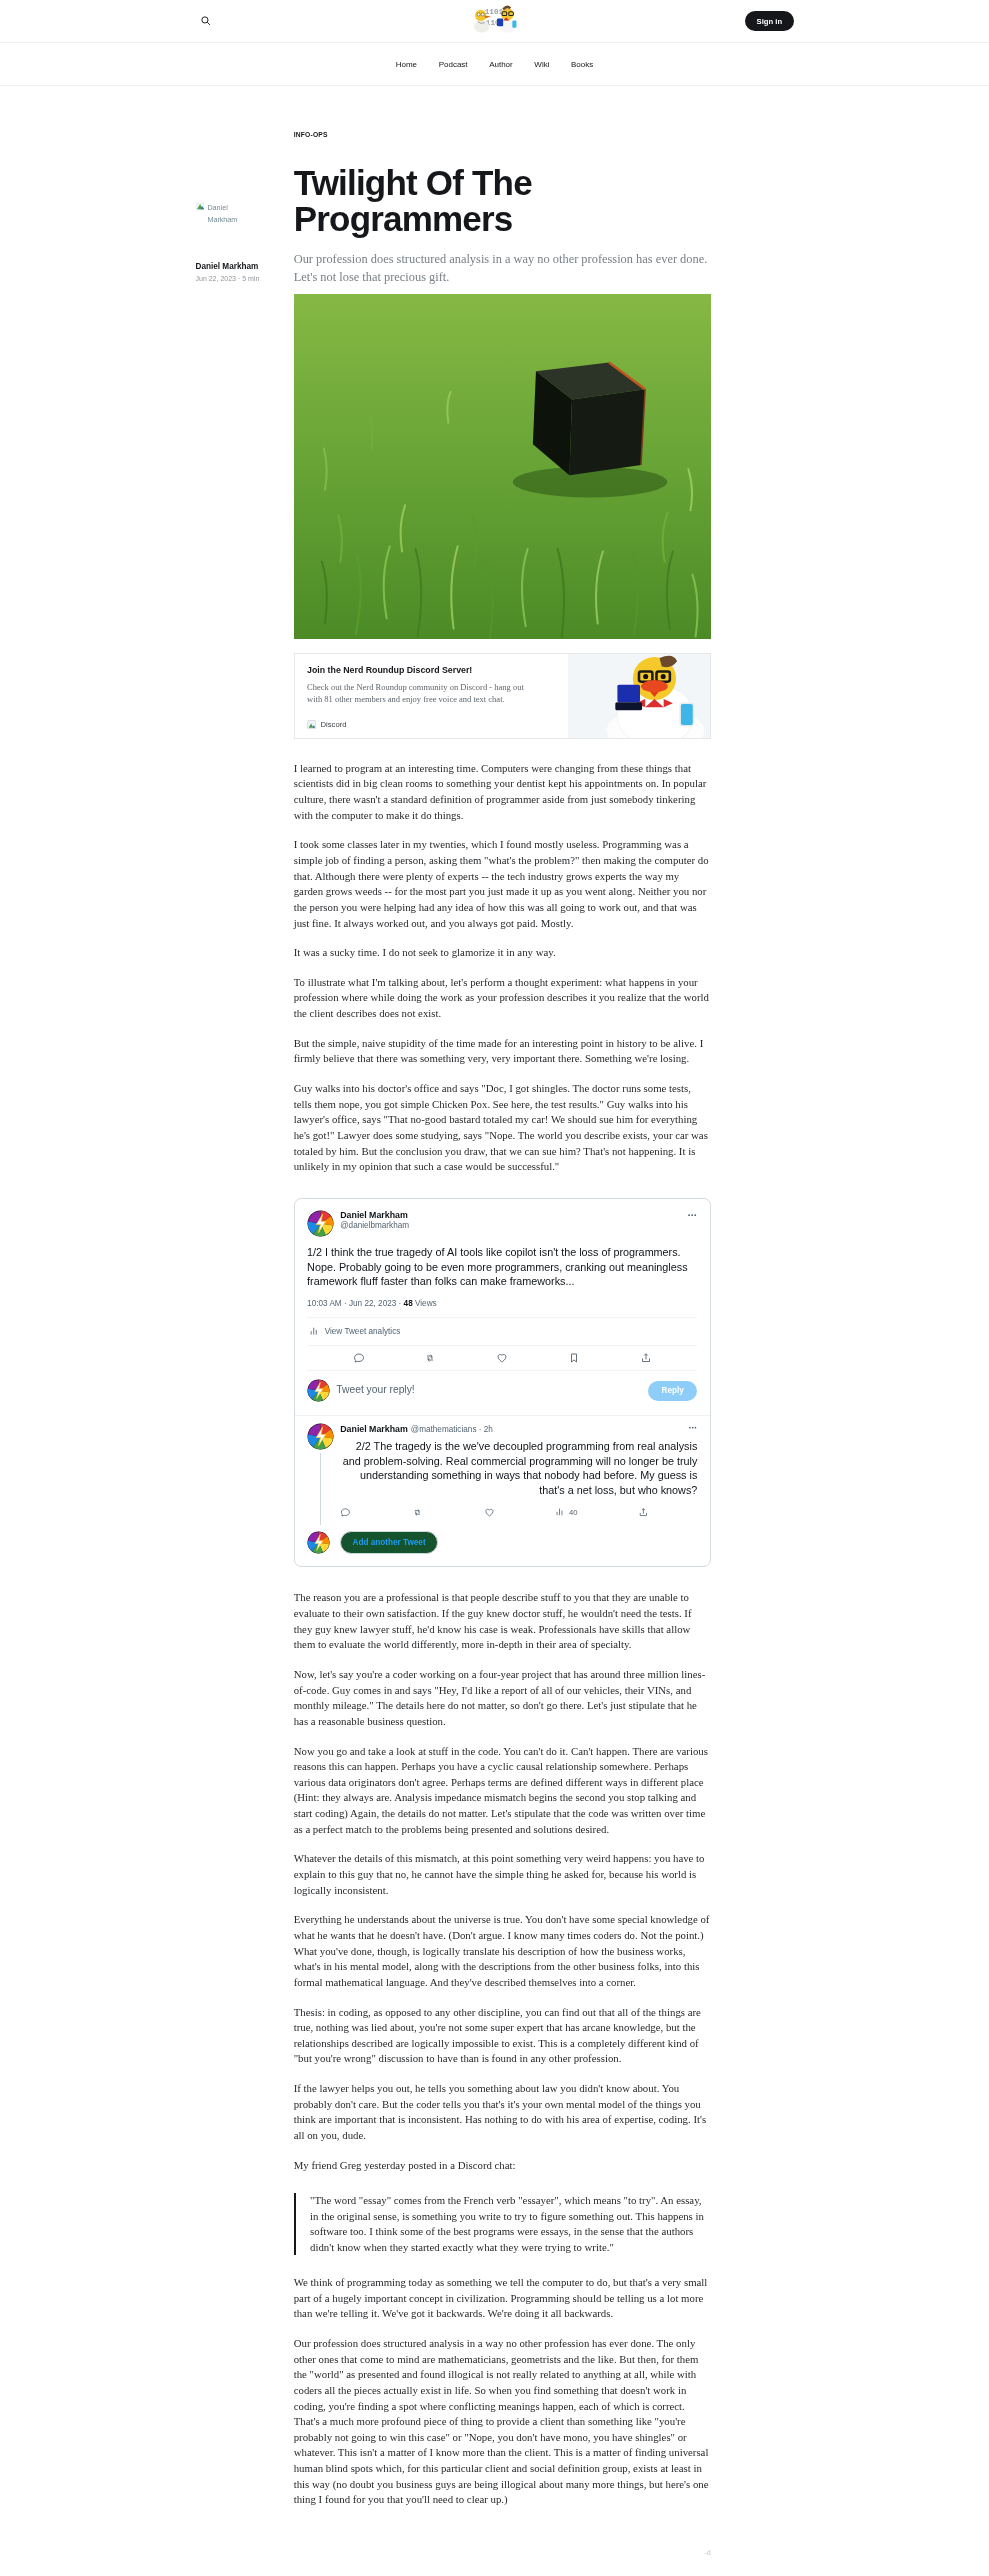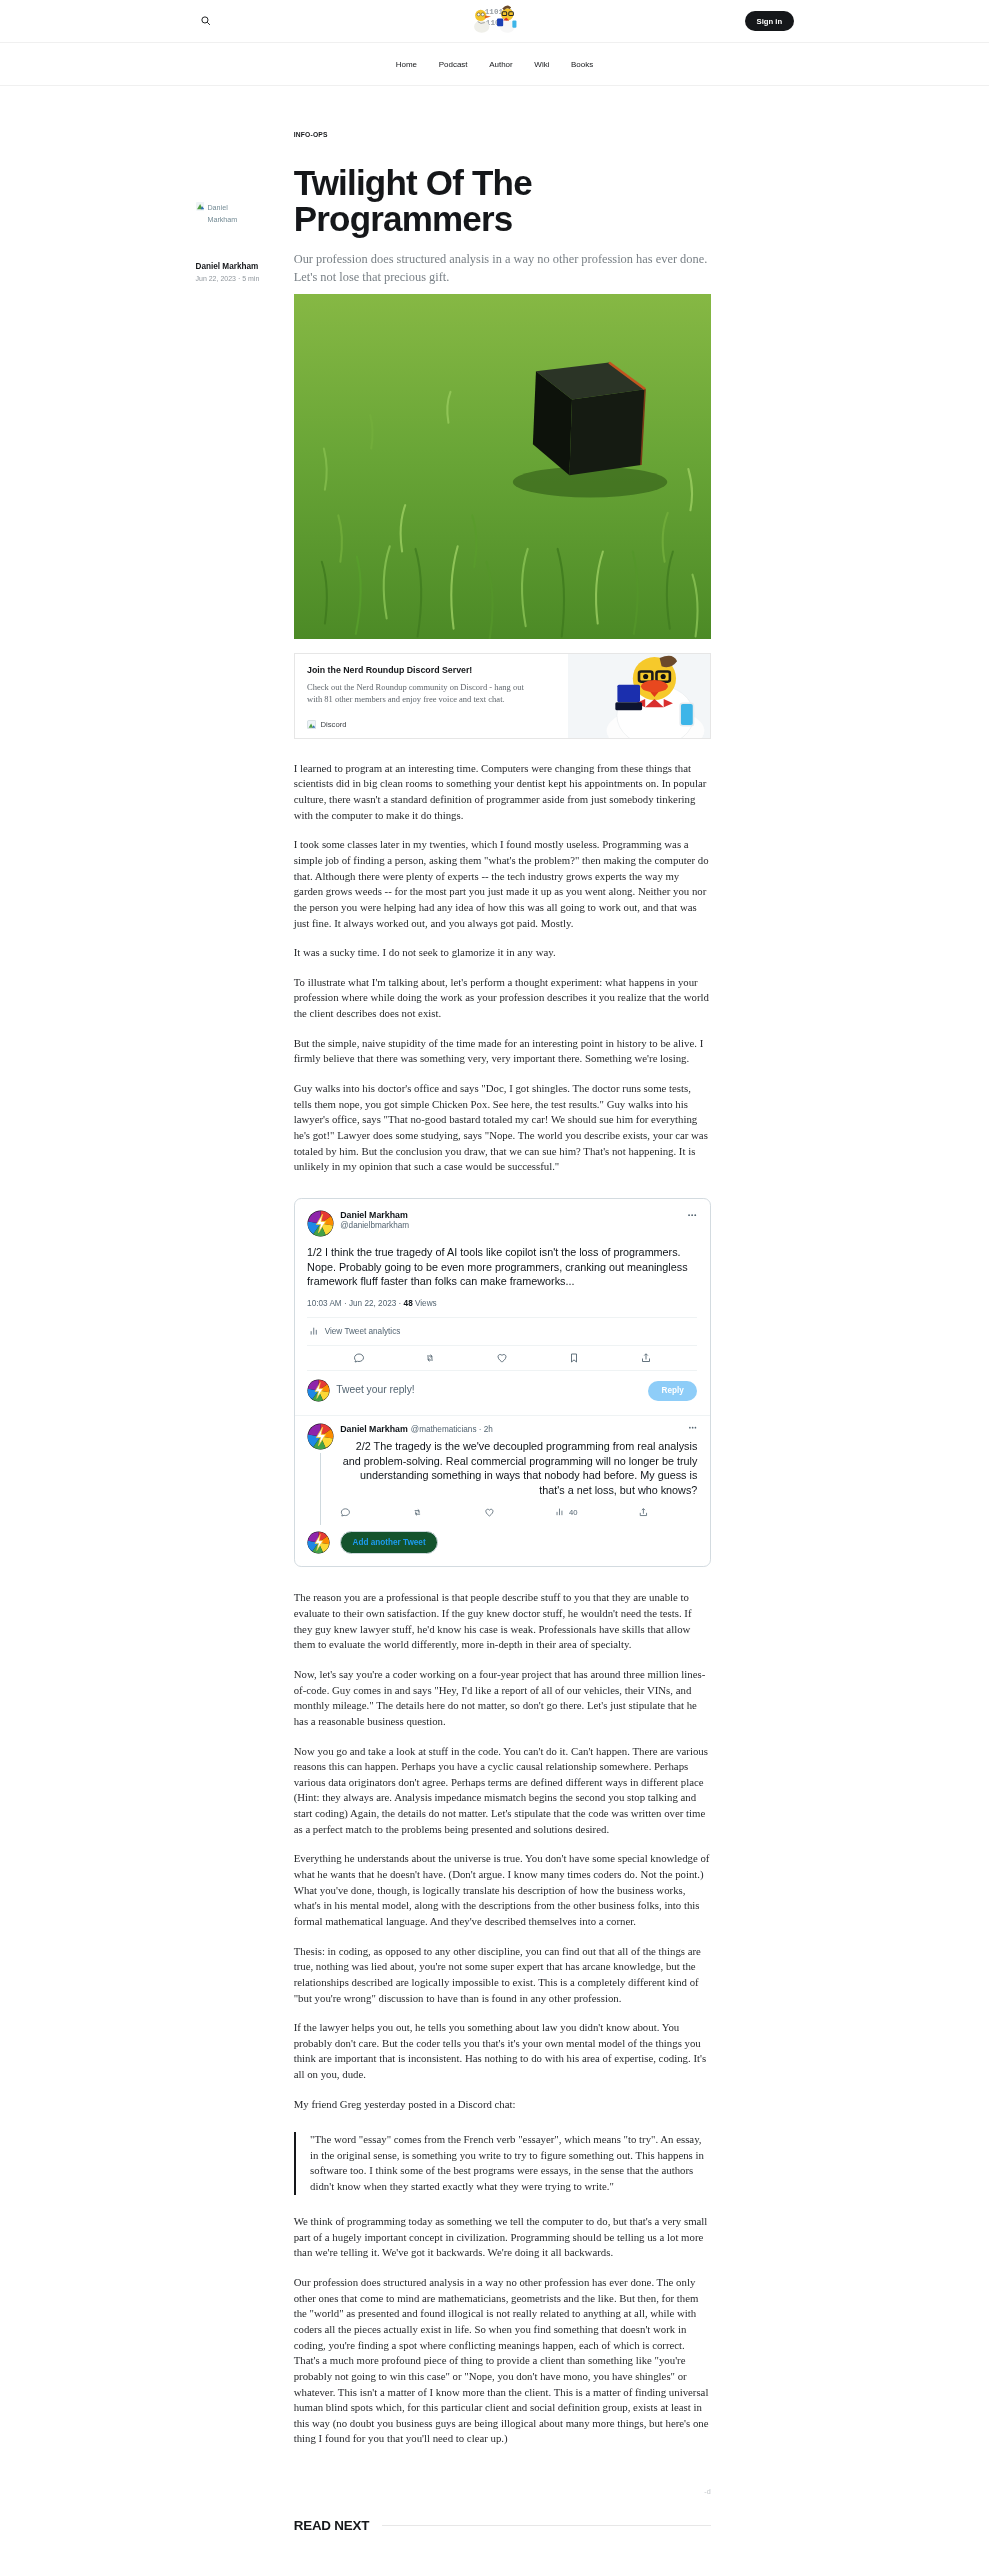--- a/index.html
+++ b/index.html
@@ -414,20 +414,21 @@
                 <polygon points="30,8 18,28 26,28 22,44 36,22 27,22" fill="#fff" stroke="#f6c92b" stroke-width="1.5"></polygon>
               </svg>
           </span>
           <button class="tw-addbtn">Add another Tweet</button>
         </div>
       </div>
 
       <p>The reason you are a professional is that people describe stuff to you that they are unable to evaluate to their own satisfaction. If the guy knew doctor stuff, he wouldn't need the tests. If they guy knew lawyer stuff, he'd know his case is weak. Professionals have skills that allow them to evaluate the world differently, more in-depth in their area of specialty.</p>
       <p>Now, let's say you're a coder working on a four-year project that has around three million lines-of-code. Guy comes in and says "Hey, I'd like a report of all of our vehicles, their VINs, and monthly mileage." The details here do not matter, so don't go there. Let's just stipulate that he has a reasonable business question.</p>
       <p>Now you go and take a look at stuff in the code. You can't do it. Can't happen. There are various reasons this can happen. Perhaps you have a cyclic causal relationship somewhere. Perhaps various data originators don't agree. Perhaps terms are defined different ways in different place (Hint: they always are. Analysis impedance mismatch begins the second you stop talking and start coding) Again, the details do not matter. Let's stipulate that the code was written over time as a perfect match to the problems being presented and solutions desired.</p>
+      <p>Whatever the details of this mismatch, at this point something very weird happens: you have to explain to this guy that no, he cannot have the simple thing he asked for, because his world is logically inconsistent.</p>
       <p>Everything he understands about the universe is true. You don't have some special knowledge of what he wants that he doesn't have. (Don't argue. I know many times coders do. Not the point.) What you've done, though, is logically translate his description of how the business works, what's in his mental model, along with the descriptions from the other business folks, into this formal mathematical language. And they've described themselves into a corner.</p>
       <p>Thesis: in coding, as opposed to any other discipline, you can find out that all of the things are true, nothing was lied about, you're not some super expert that has arcane knowledge, but the relationships described are logically impossible to exist. This is a completely different kind of "but you're wrong" discussion to have than is found in any other profession.</p>
       <p>If the lawyer helps you out, he tells you something about law you didn't know about. You probably don't care. But the coder tells you that's it's your own mental model of the things you think are important that is inconsistent. Has nothing to do with his area of expertise, coding. It's all on you, dude.</p>
       <p>My friend Greg yesterday posted in a Discord chat:</p>
 
       <blockquote>
         <p>"The word "essay" comes from the French verb "essayer", which means "to try". An essay, in the original sense, is something you write to try to figure something out. This happens in software too. I think some of the best programs were essays, in the sense that the authors didn't know when they started exactly what they were trying to write."</p>
       </blockquote>
 
       <p>We think of programming today as something we tell the computer to do, but that's a very small part of a hugely important concept in civilization. Programming should be telling us a lot more than we're telling it. We've got it backwards. We're doing it all backwards.</p>

